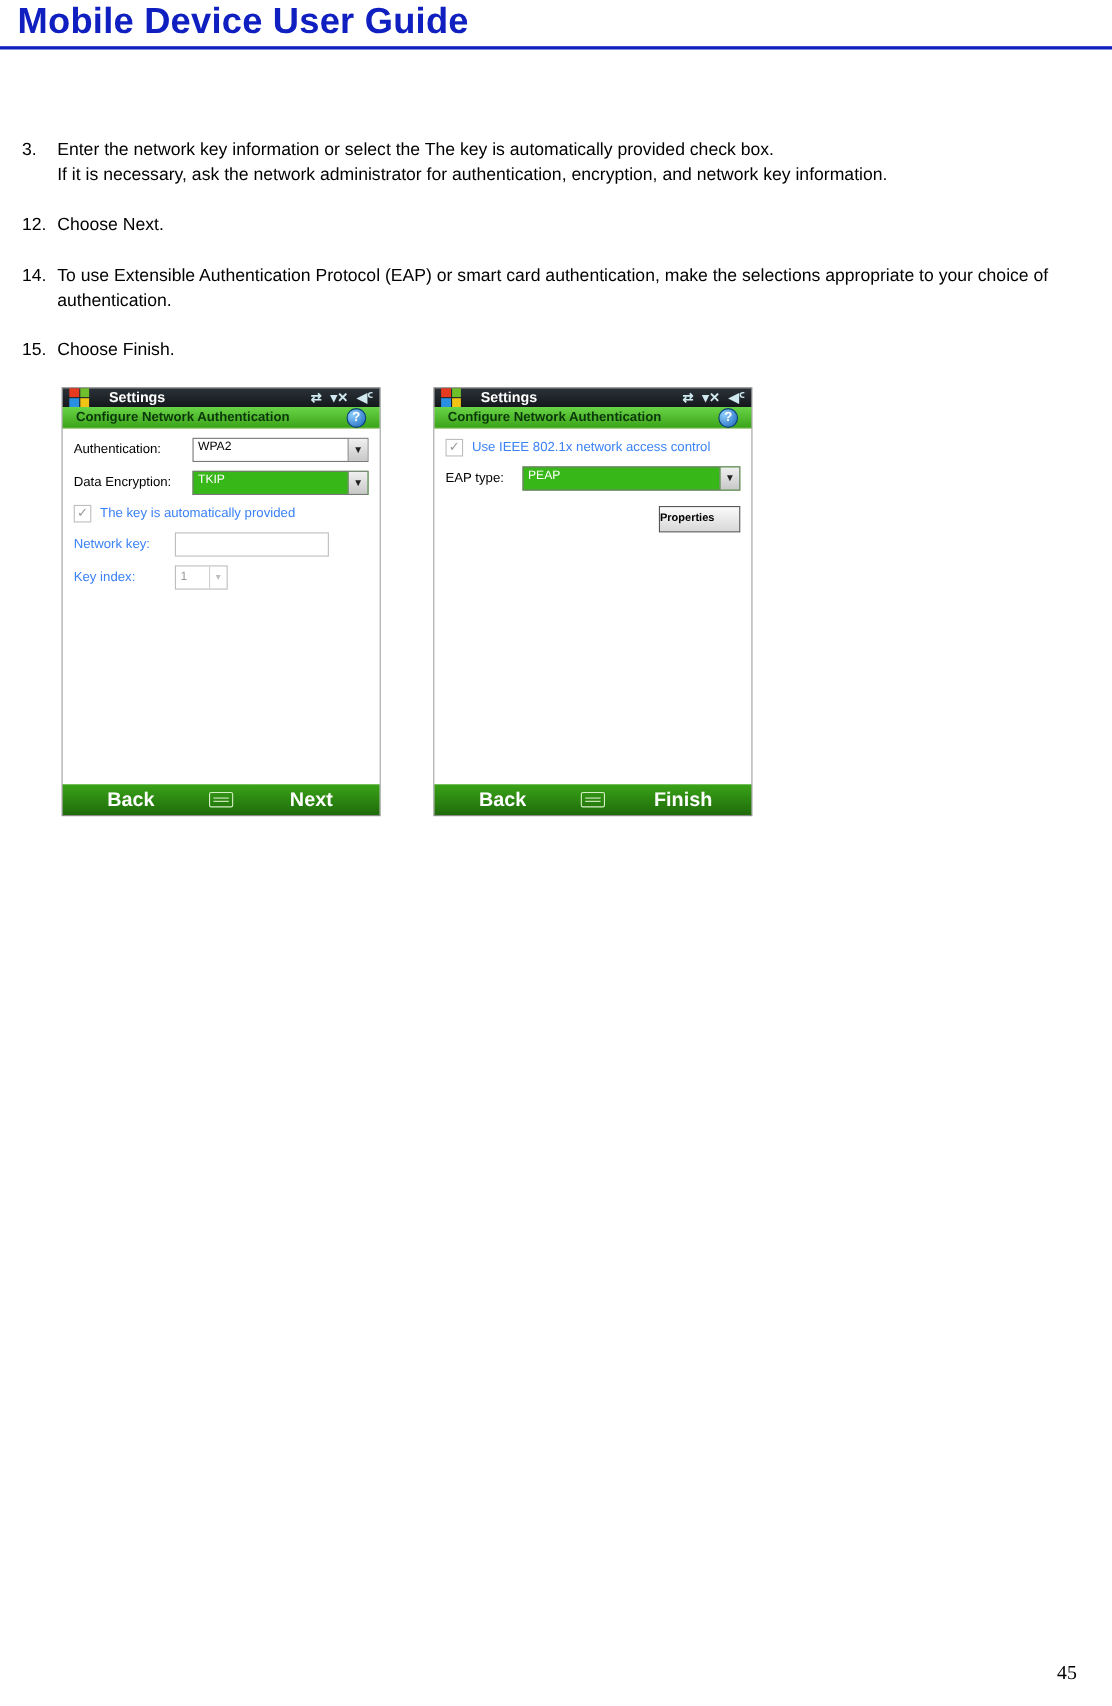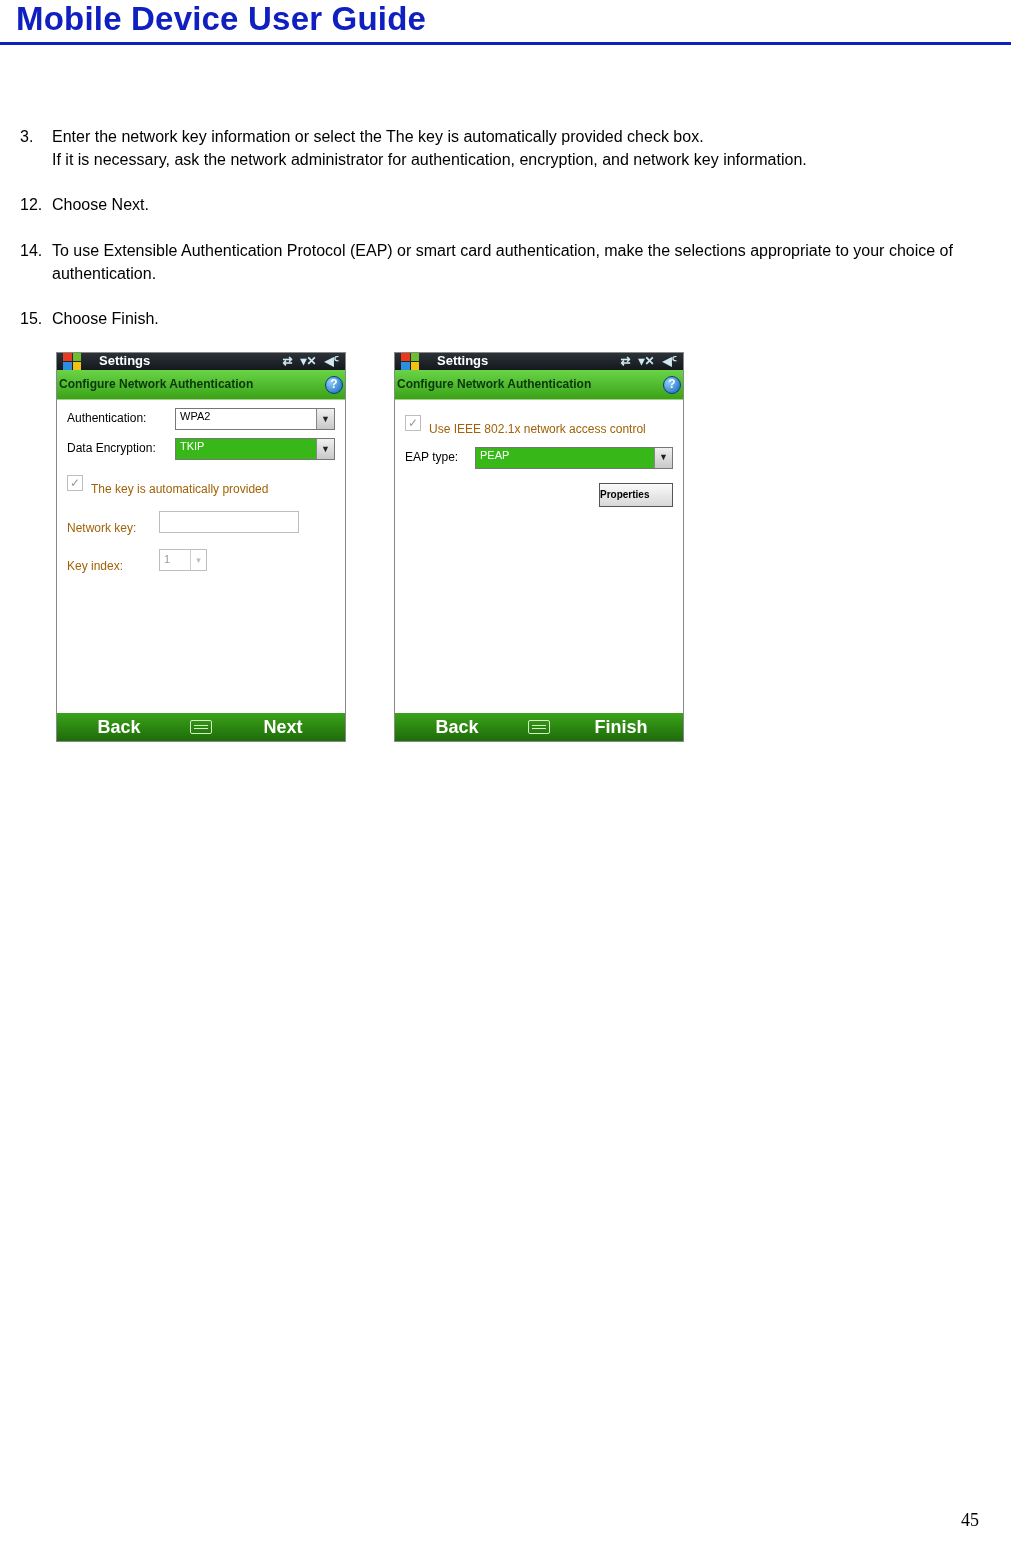--- a/index.html
+++ b/index.html
@@ -61,41 +61,41 @@
     width: 18px; height: 18px;
     display: grid; grid-template-columns: 1fr 1fr; grid-template-rows: 1fr 1fr; gap:1px;
   }
   .winflag span:nth-child(1){background:#e83a1f;}
   .winflag span:nth-child(2){background:#6fbf2c;}
   .winflag span:nth-child(3){background:#2a8fe0;}
   .winflag span:nth-child(4){background:#f0c315;}
   .ttl .spacer { flex:1; }
   .ttl .sys { display:flex; gap:8px; font-size:12px; color:#d0e8f0; }
   .subtitle {
-    height: 30px;
+    height: 20px;
     background: linear-gradient(#6ad447, #3aa318);
     display:flex; align-items:center;
     color:#0b380a; font-weight:bold; font-size:12px;
-    padding:0 2px; border-bottom:1px solid #aacf8a;
+    padding:0 12px; border-bottom:1px solid #aacf8a;
   }
   .subtitle .help {
     margin-left:auto;
     width:18px; height:18px; border-radius:50%;
     background: radial-gradient(circle at 30% 30%, #8fd0ff, #1560b8);
     color:#fff; font-size:12px; font-weight:bold;
     display:flex; align-items:center; justify-content:center;
     border:1px solid #0a3d7a;
   }
   .form-area {
     flex:1; background:#fff; padding:8px 10px;
     font-size:12px; color:#000;
   }
   .row { display:flex; align-items:center; margin-bottom:8px; gap:8px; }
   .row label.field-lbl, .row span.field-lbl { width:100px; }
-  .row .grey { color:#a16207;margin-top:13px; }
+  .row .grey { color:#3b82f6; }
   .dd {
     flex:1; height:22px;
     background:#fff; border:1px solid #777;
     display:flex; align-items:flex-start; padding:0 4px;
     font-family: Verdana, sans-serif; font-size:11px;
     position:relative;
   }
   .dd .dd-arrow {
     position:absolute; right:0; top:0; bottom:0;
     width:18px; background:linear-gradient(#f0f0f0,#c8c8c8);

